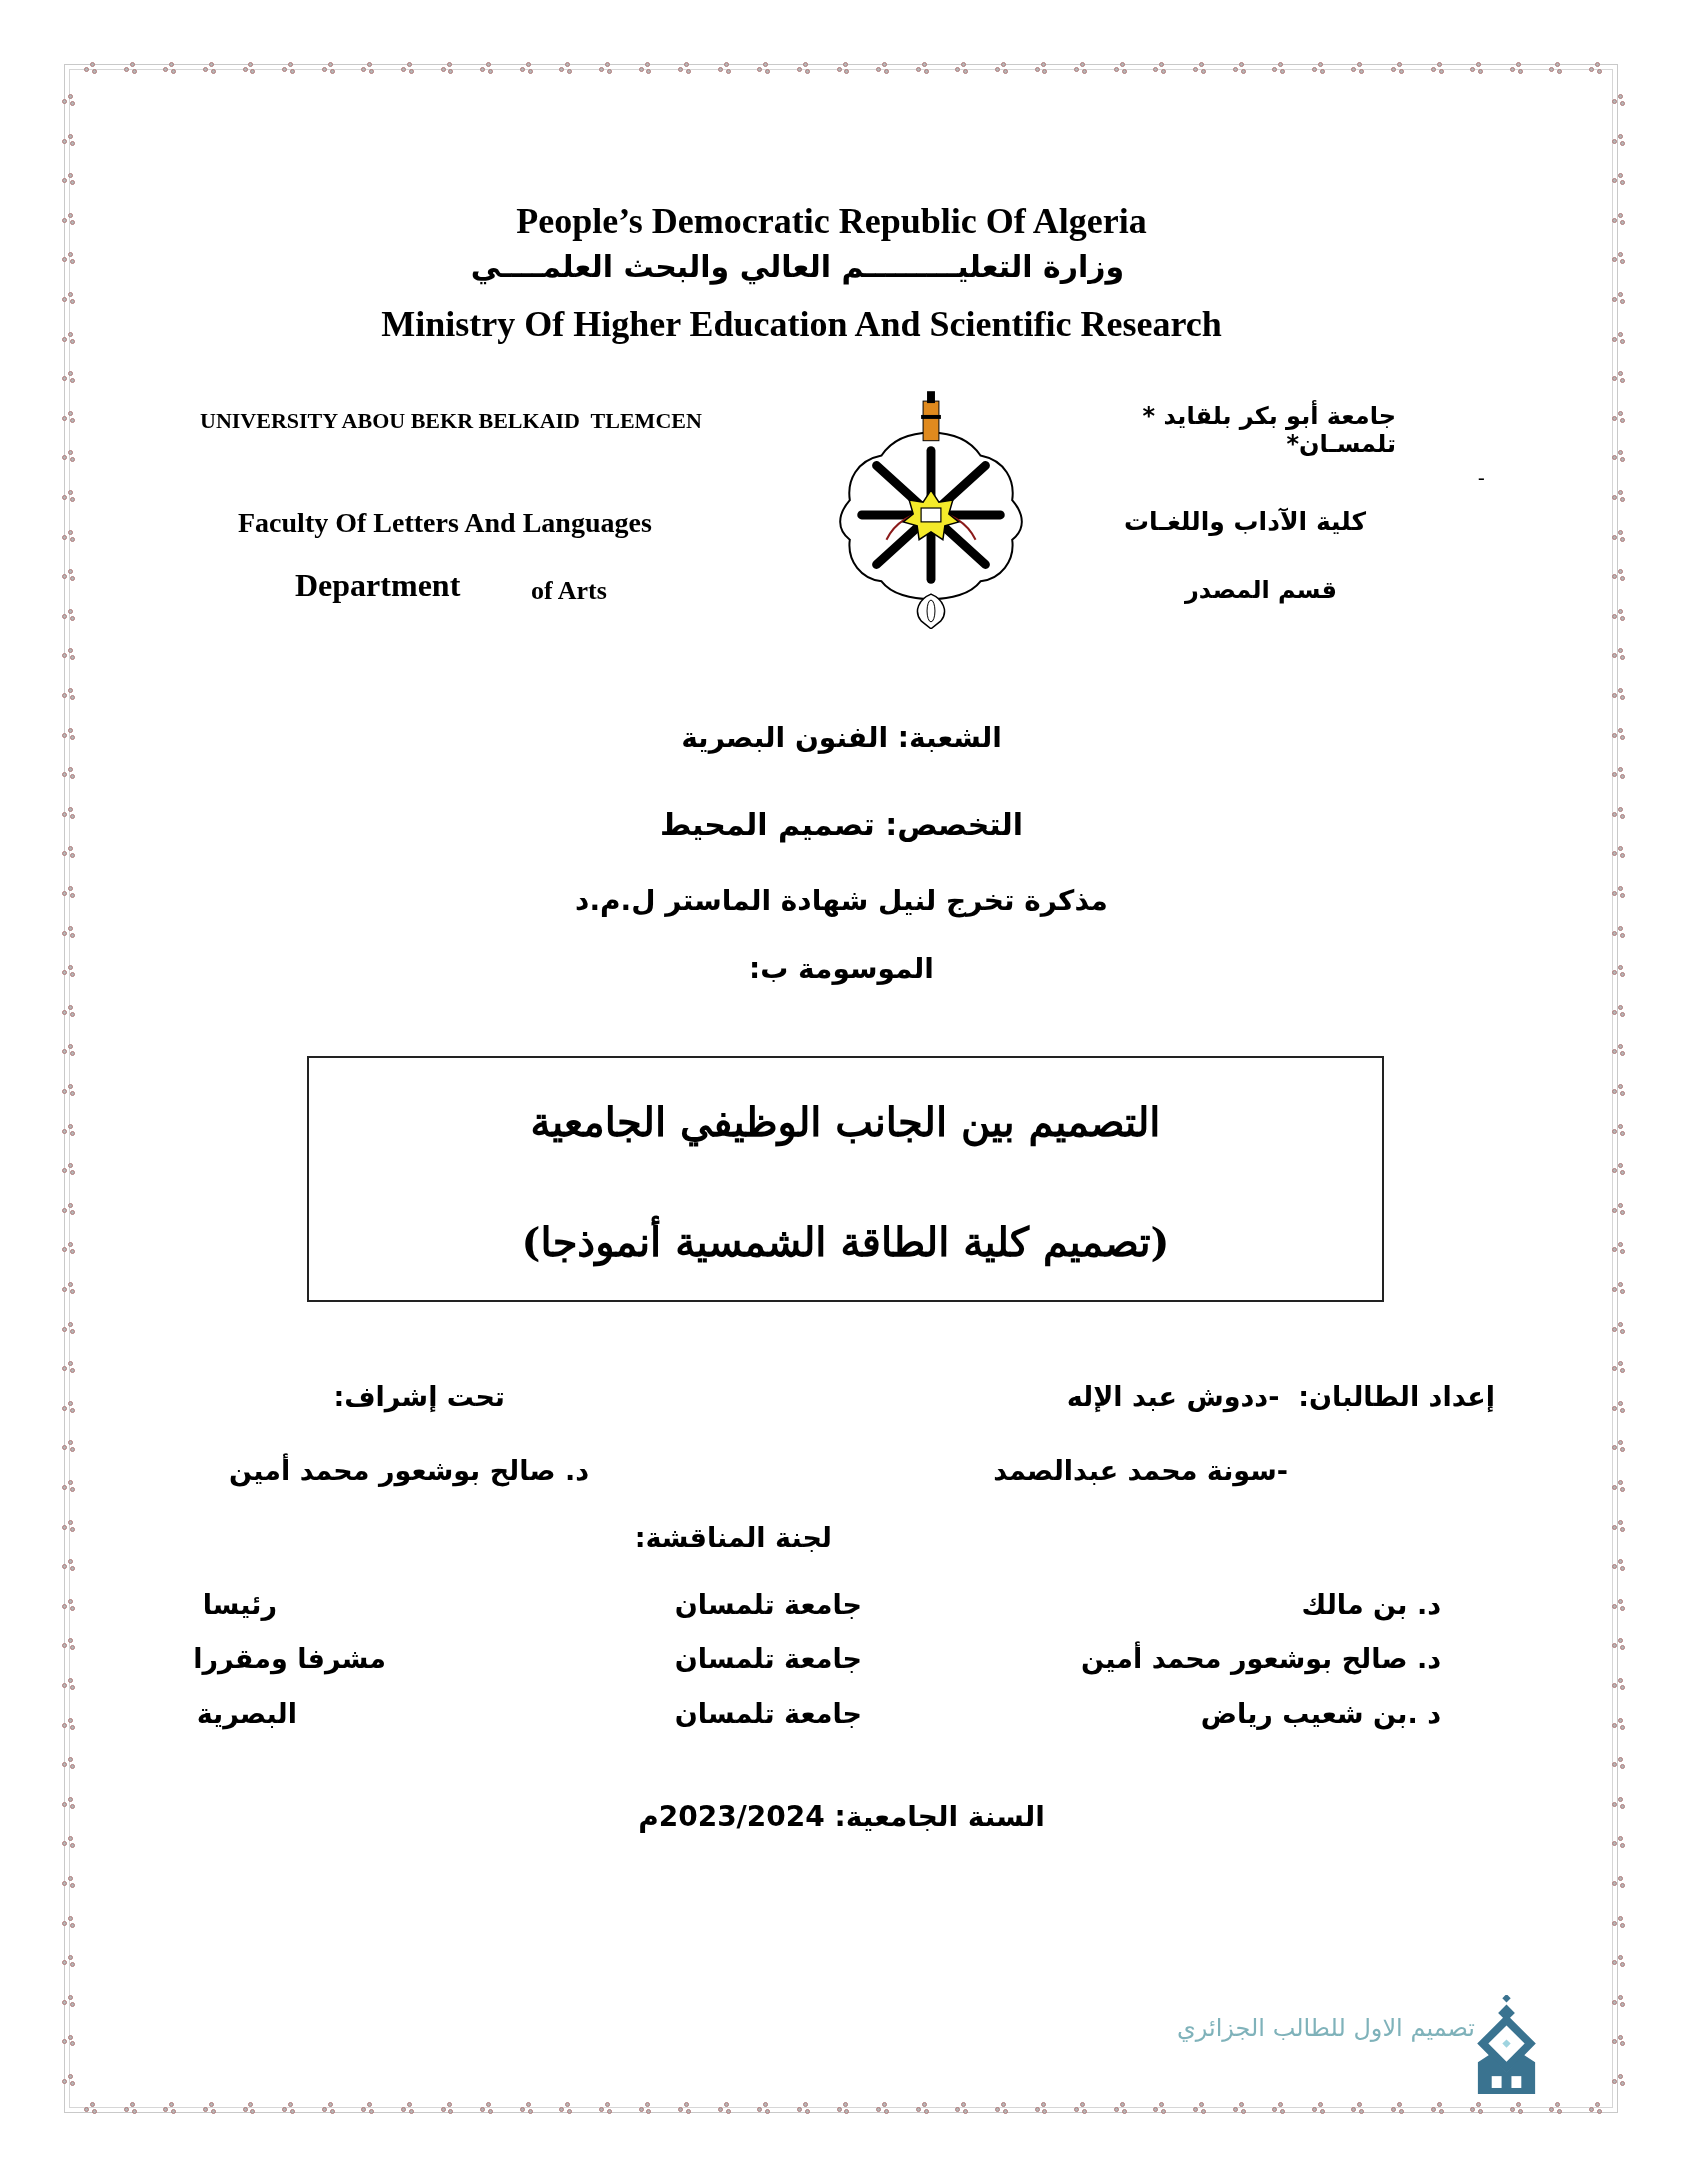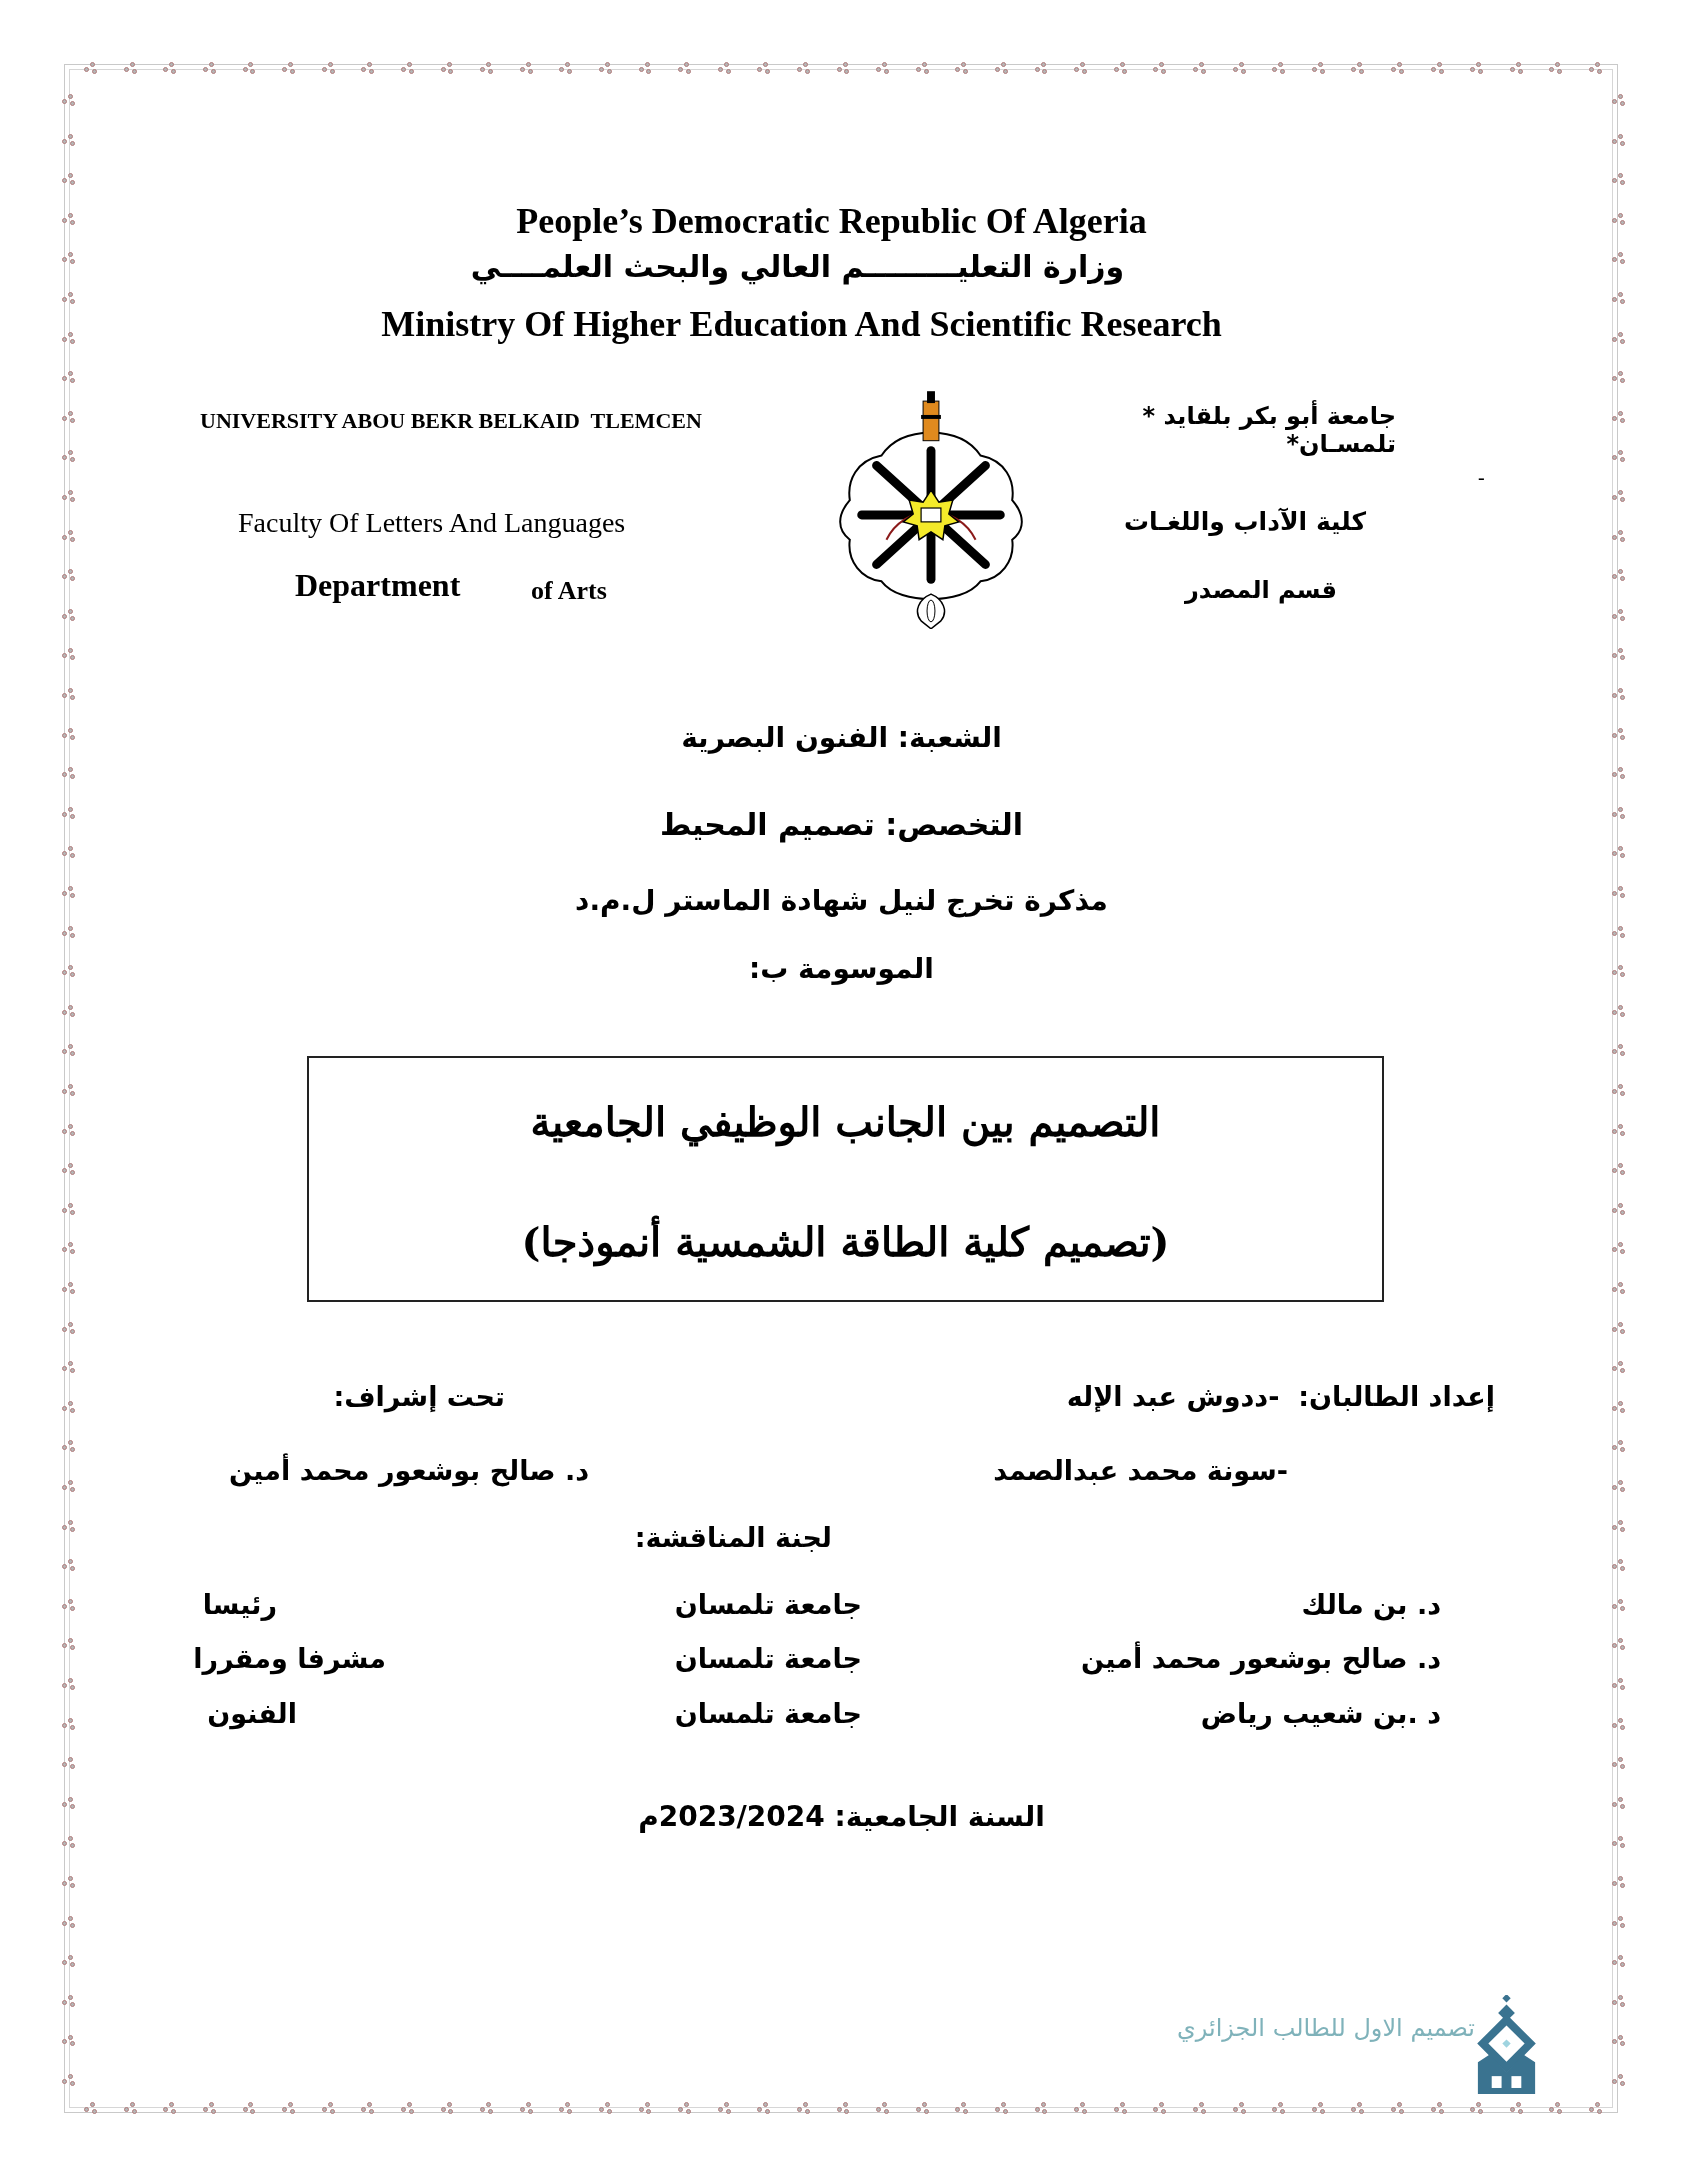--- a/index.html
+++ b/index.html
@@ -568,21 +568,21 @@
   </div>
 
 <div class="abs en-title" style="top:200px;left:-10px;">People’s Democratic Republic Of Algeria</div>
 <div class="abs ar-spaced" style="top:249px;left:228px;width:1139px;text-align:center;">وزارة التعليـــــــــم العالي والبحث العلمــــي</div>
 <div class="abs en-title" style="top:303px;left:-40px;">Ministry Of Higher Education And Scientific Research</div>
 
 <div class="abs" style="left:200px;top:408px;font-weight:bold;font-size:22px;white-space:pre;">UNIVERSITY ABOU BEKR BELKAID  TLEMCEN</div>
 <div class="abs ar" style="left:1030px;top:402px;width:366px;font-size:24px;text-align:right;">جامعة أبو بكر بلقايد * تلمسـان*</div>
 <div class="abs" style="left:1478px;top:466px;font-size:20px;">-</div>
 
-<div class="abs" style="left:238px;top:507px;font-weight:normal;font-size:28px;">Faculty Of Letters And Languages</div>
+<div class="abs" style="left:238px;top:507px;font-weight:bold;font-size:28px;">Faculty Of Letters And Languages</div>
 <div class="abs ar" style="left:1049px;top:507px;width:317px;font-size:25px;text-align:right;">كلية الآداب واللغـات</div>
 
 <div class="abs" style="left:295px;top:567px;font-weight:bold;font-size:32px;">Department</div>
 <div class="abs" style="left:531px;top:576px;font-weight:bold;font-size:26px;">of Arts</div>
 <div class="abs ar" style="left:1089px;top:576px;width:248px;font-size:24px;text-align:right;">قسم المصدر</div>
 
 <div class="abs" style="left:832px;top:391px;width:198px;height:238px;">
   <svg width="198" height="238" viewBox="0 0 200 240">
 
     <path d="M100 42 C125 42 140 50 150 65 C175 70 185 90 182 110 C195 125 195 140 182 150 C185 172 170 190 150 192 C140 205 120 210 100 210 C80 210 60 205 50 192 C30 190 15 172 18 150 C5 140 5 125 18 110 C15 90 25 70 50 65 C60 50 75 42 100 42 Z" fill="#fff" stroke="#000" stroke-width="2"></path>
@@ -632,21 +632,21 @@
 <div class="abs ar" style="left:1040px;top:1589px;width:401px;font-size:27px;text-align:right;">د. بن مالك</div>
 <div class="abs ar" style="left:614px;top:1589px;width:248px;font-size:27px;text-align:right;">جامعة تلمسان</div>
 <div class="abs ar" style="left:178px;top:1589px;width:99px;font-size:27px;text-align:right;">رئيسا</div>
 
 <div class="abs ar" style="left:1040px;top:1643px;width:401px;font-size:27px;text-align:right;">د. صالح بوشعور محمد أمين</div>
 <div class="abs ar" style="left:614px;top:1643px;width:248px;font-size:27px;text-align:right;">جامعة تلمسان</div>
 <div class="abs ar" style="left:178px;top:1643px;width:208px;font-size:27px;text-align:right;">مشرفا ومقررا</div>
 
 <div class="abs ar" style="left:1040px;top:1698px;width:401px;font-size:27px;text-align:right;">د .بن شعيب رياض</div>
 <div class="abs ar" style="left:614px;top:1698px;width:248px;font-size:27px;text-align:right;">جامعة تلمسان</div>
-<div class="abs ar" style="left:178px;top:1698px;width:119px;font-size:27px;text-align:right;">الفنون</div>
+<div class="abs ar" style="left:178px;top:1698px;width:119px;font-size:27px;text-align:right;">البصرية</div>
 
 <div class="abs ar center" style="left:0;top:1800px;width:1683px;font-size:28px;">السنة الجامعية: 2023/2024م</div>
 
 <div class="logo-wm">
   <div class="wm-sub" style="width:376px;margin-top:-6px;">تصميم الاول للطالب الجزائري</div>
 </div>
 <div class="abs" style="left:1470px;top:1995px;">
   <svg width="74" height="109" viewBox="0 0 75 110">
     <rect x="34" y="0" width="6" height="6" fill="#3a7390" transform="rotate(45 37 3)"></rect>
     <rect x="31" y="12" width="12" height="12" fill="#3a7390" transform="rotate(45 37 18)"></rect>

